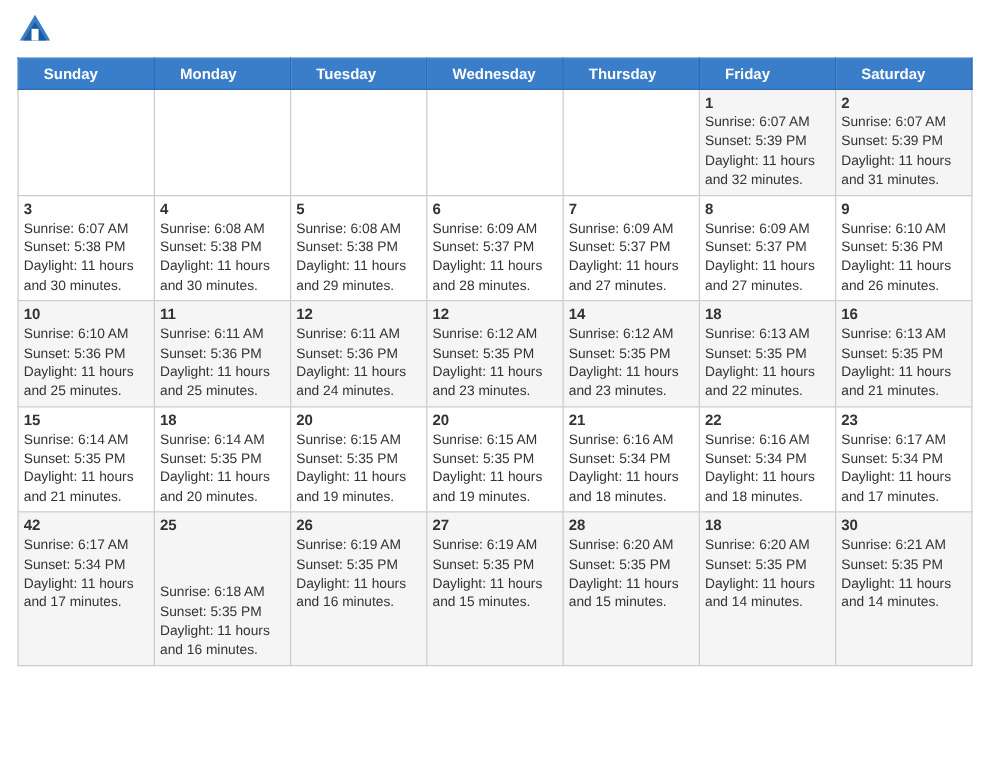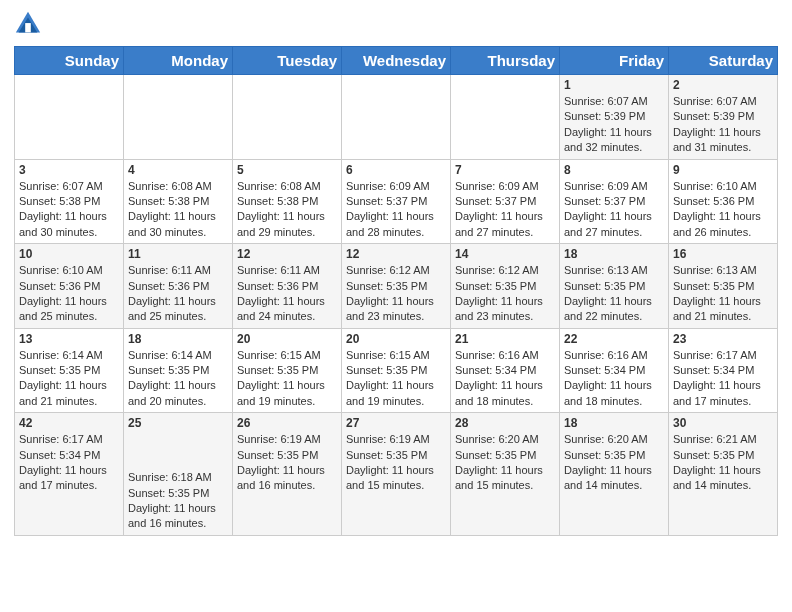--- a/index.html
+++ b/index.html
@@ -58,24 +58,24 @@
       color: #555;
     }
     table {
       width: 100%;
       border-collapse: collapse;
       table-layout: fixed;
     }
     thead tr th {
       background-color: #3a7dc9;
       color: #fff;
-      font-size: 15px;
-      font-weight: bold;
-      padding: 5px 4px;
-      text-align: right;
+      font-size: 12px;
+      font-weight: bold;
+      padding: 5px 20px;
+      text-align: left;
       border: 1px solid #2a6cb9;
     }
     tbody tr td {
       vertical-align: top;
       border: 1px solid #ccc;
       padding: 3px 4px;
       font-size: 9.5px;
       color: #333;
       height: 80px;
       background: #fff;
@@ -235,21 +235,21 @@
           </td>
           <td>
             <span class="day-num">16</span>
             <div class="day-info" style="white-space: pre-line;">Sunrise: 6:13 AM
 Sunset: 5:35 PM
 Daylight: 11 hours and 21 minutes.</div>
           </td>
         </tr>
         <tr>
           <td>
-            <span class="day-num">13</span>
+            <span class="day-num">15</span>
             <div class="day-info" style="white-space: pre-line;">Sunrise: 6:14 AM
 Sunset: 5:35 PM
 Daylight: 11 hours and 21 minutes.</div>
           </td>
           <td>
             <span class="day-num">18</span>
             <div class="day-info" style="white-space: pre-line;">Sunrise: 6:14 AM
 Sunset: 5:35 PM
 Daylight: 11 hours and 20 minutes.</div>
           </td>

